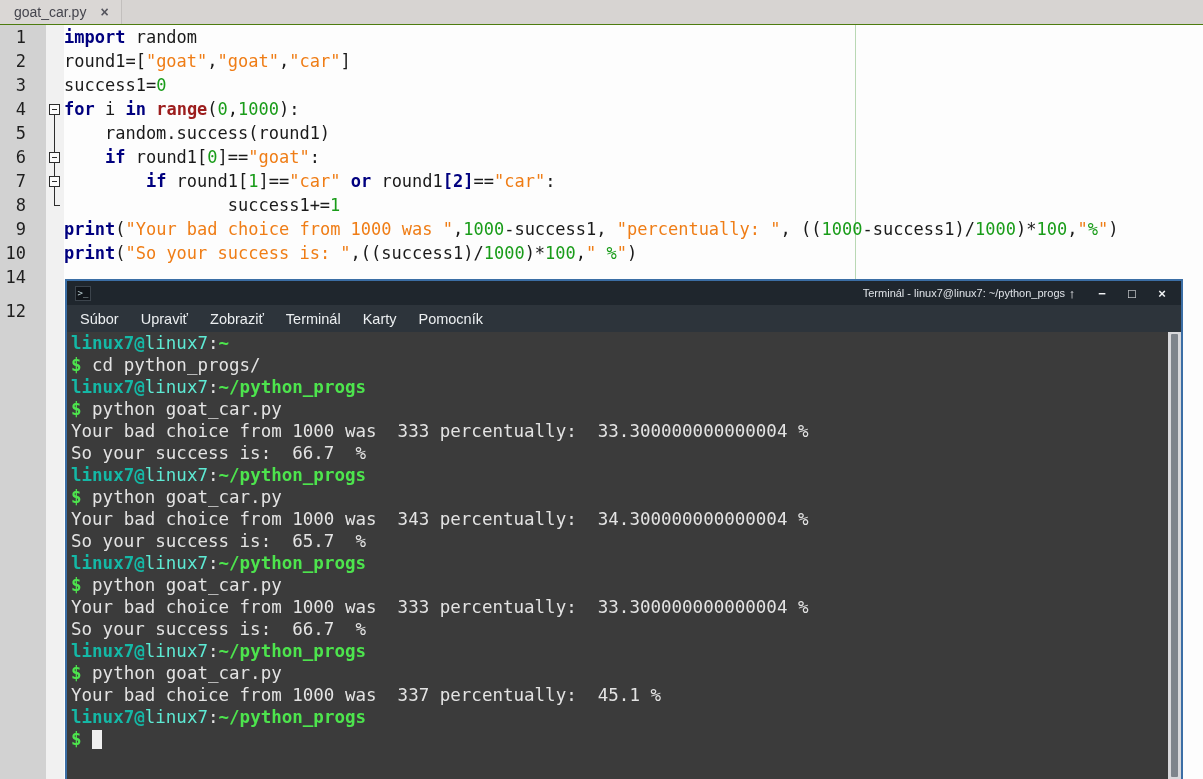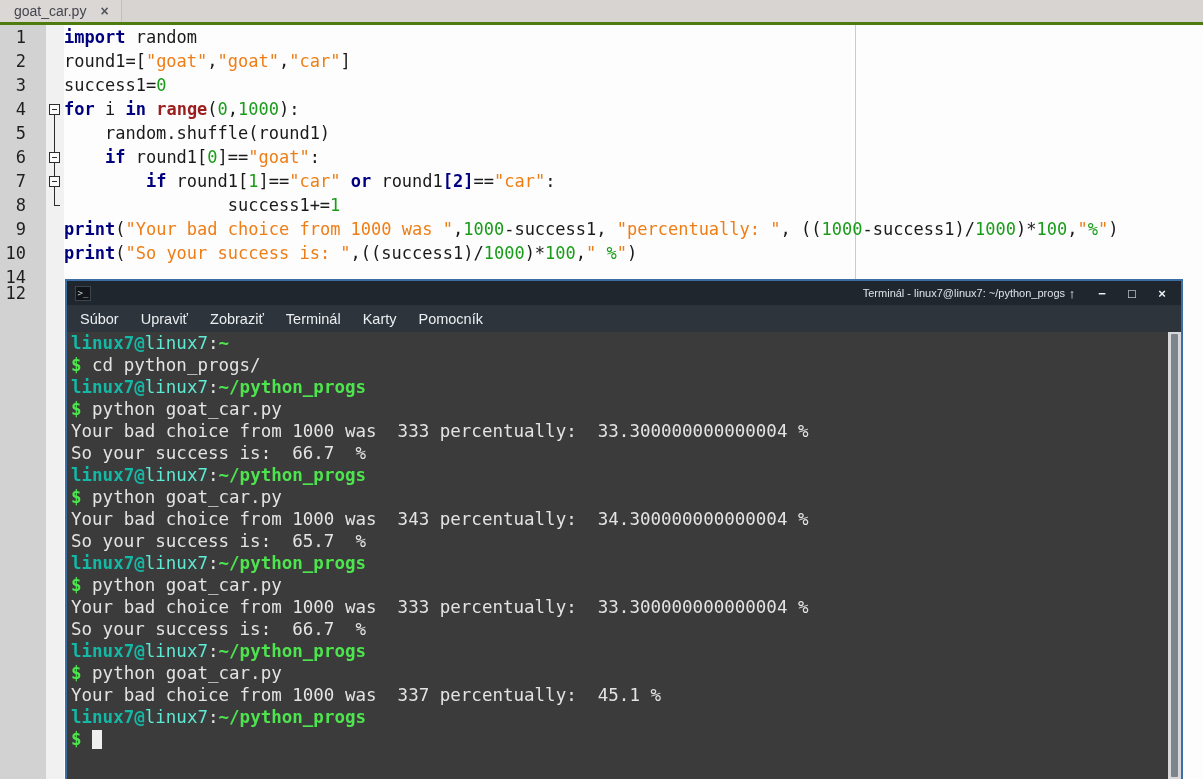--- a/index.html
+++ b/index.html
@@ -2,21 +2,21 @@
 <html><head>
 <meta charset="utf-8">
 <style>
   * { margin:0; padding:0; box-sizing:border-box; }
   html,body { width:1203px; height:779px; overflow:hidden; background:#fdfdfd;
               font-family:"Liberation Sans", sans-serif; }
   body { position:relative; }
 
   
   .tabbar { position:absolute; left:0; top:0; width:1203px; height:25px;
-            background:#d7d4d2; border-bottom:3px solid #4d7c0f; display:flex; z-index:1; }
+            background:#d7d4d2; border-bottom:1px solid #4d7c0f; display:flex; z-index:1; }
   .tab { display:flex; align-items:center; gap:14px; height:100%; padding:0 12px 0 14px;
          background:#dad7d5; border-right:1px solid #c2bfbd; font-size:14px; color:#45454d; }
   .tab .close { font-size:14px; color:#55555e; font-weight:bold; cursor:default; }
 
   .editor { position:absolute; left:0; top:25px; width:1203px; height:754px; background:#fdfdfd; z-index:1; }
   .gutter-num-bg  { position:absolute; left:0;   top:0; width:46px; height:100%; background:#d2d2d2; }
   .gutter-fold-bg { position:absolute; left:46px; top:0; width:18px; height:100%; background:#f1f1f1; }
   .ruler { position:absolute; left:855px; top:0; width:1px; height:100%; background:#b9d8b4; }
 
   .code-lines { position:absolute; left:0; top:0; width:100%; }
@@ -86,28 +86,28 @@
 
 <div class="editor">
   <div class="gutter-num-bg"></div>
   <div class="gutter-fold-bg"></div>
   <div class="ruler"></div>
   <div class="code-lines">
       <div class="line" style="top: 0px;"><span class="ln">1</span><span class="fold"></span><span class="code"><span class="c-kw">import</span><span class="c-pl"> random</span></span></div>
       <div class="line" style="top: 24px;"><span class="ln">2</span><span class="fold"></span><span class="code"><span class="c-pl">round1=[</span><span class="c-str">"goat"</span><span class="c-pl">,</span><span class="c-str">"goat"</span><span class="c-pl">,</span><span class="c-str">"car"</span><span class="c-pl">]</span></span></div>
       <div class="line" style="top: 48px;"><span class="ln">3</span><span class="fold"></span><span class="code"><span class="c-pl">success1=</span><span class="c-num">0</span></span></div>
       <div class="line" style="top: 72px;"><span class="ln">4</span><span class="fold f-box-down"><span class="fbox"></span></span><span class="code"><span class="c-kw">for</span><span class="c-pl"> i </span><span class="c-kw">in</span><span class="c-pl"> </span><span class="c-fn">range</span><span class="c-pl">(</span><span class="c-num">0</span><span class="c-pl">,</span><span class="c-num">1000</span><span class="c-pl">):</span></span></div>
-      <div class="line" style="top: 96px;"><span class="ln">5</span><span class="fold f-vline"></span><span class="code"><span class="c-pl">    random.shuffle(round1)</span></span></div>
+      <div class="line" style="top: 96px;"><span class="ln">5</span><span class="fold f-vline"></span><span class="code"><span class="c-pl">    random.success(round1)</span></span></div>
       <div class="line" style="top: 120px;"><span class="ln">6</span><span class="fold f-box-updown"><span class="fbox"></span></span><span class="code"><span class="c-pl">    </span><span class="c-kw">if</span><span class="c-pl"> round1[</span><span class="c-num">0</span><span class="c-pl">]==</span><span class="c-str">"goat"</span><span class="c-pl">:</span></span></div>
       <div class="line" style="top: 144px;"><span class="ln">7</span><span class="fold f-box-updown"><span class="fbox"></span></span><span class="code"><span class="c-pl">        </span><span class="c-kw">if</span><span class="c-pl"> round1[</span><span class="c-num">1</span><span class="c-pl">]==</span><span class="c-str">"car"</span><span class="c-pl"> </span><span class="c-kw">or</span><span class="c-pl"> round1</span><span class="c-kw">[2]</span><span class="c-pl">==</span><span class="c-str">"car"</span><span class="c-pl">:</span></span></div>
       <div class="line" style="top: 168px;"><span class="ln">8</span><span class="fold f-corner"></span><span class="code"><span class="c-pl">                success1+=</span><span class="c-num">1</span></span></div>
       <div class="line" style="top: 192px;"><span class="ln">9</span><span class="fold"></span><span class="code"><span class="c-kw">print</span><span class="c-pl">(</span><span class="c-str">"Your bad choice from 1000 was "</span><span class="c-pl">,</span><span class="c-num">1000</span><span class="c-pl">-success1, </span><span class="c-str">"percentually: "</span><span class="c-pl">, ((</span><span class="c-num">1000</span><span class="c-pl">-success1)/</span><span class="c-num">1000</span><span class="c-pl">)*</span><span class="c-num">100</span><span class="c-pl">,</span><span class="c-str">"</span><span class="c-num">%</span><span class="c-str">"</span><span class="c-pl">)</span></span></div>
       <div class="line" style="top: 216px;"><span class="ln">10</span><span class="fold"></span><span class="code"><span class="c-kw">print</span><span class="c-pl">(</span><span class="c-str">"So your success is: "</span><span class="c-pl">,((success1)/</span><span class="c-num">1000</span><span class="c-pl">)*</span><span class="c-num">100</span><span class="c-pl">,</span><span class="c-str">" </span><span class="c-num">%</span><span class="c-str">"</span><span class="c-pl">)</span></span></div>
       <div class="line" style="top: 240px;"><span class="ln">14</span><span class="fold"></span><span class="code"></span></div>
-      <div class="line" style="top: 256px;"><span class="ln">12</span><span class="fold"></span><span class="code"></span></div>
+      <div class="line" style="top: 274px;"><span class="ln">12</span><span class="fold"></span><span class="code"></span></div>
     </div>
 </div>
 
 <div class="term-window">
   <div class="titlebar">
     <span class="term-icon">&gt;_</span>
     <span class="title-text">Terminál - linux7@linux7: ~/python_progs</span>
     <span class="win-buttons">
         <span class="win-btn">↑</span>
         <span class="win-btn">−</span>

